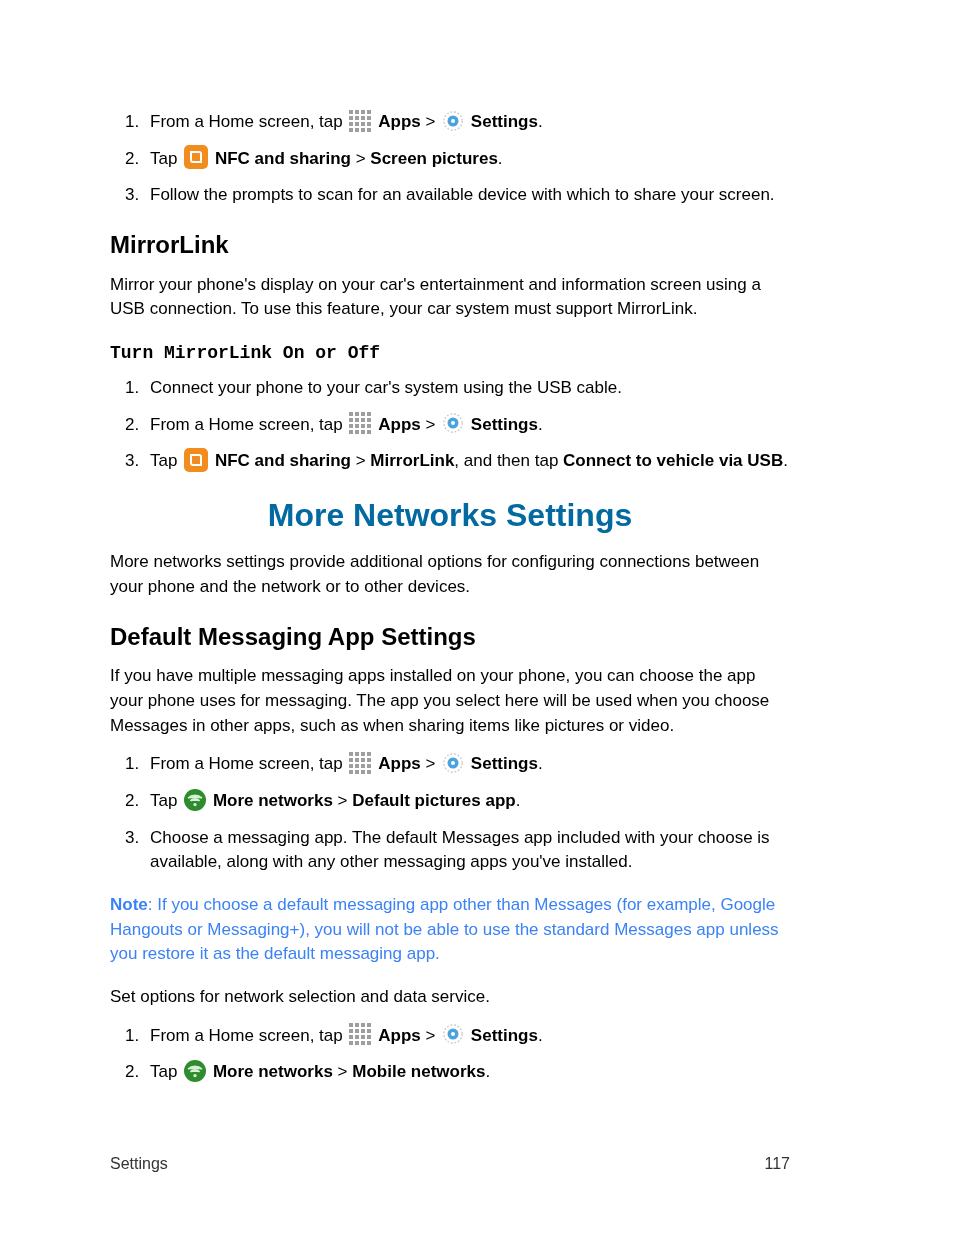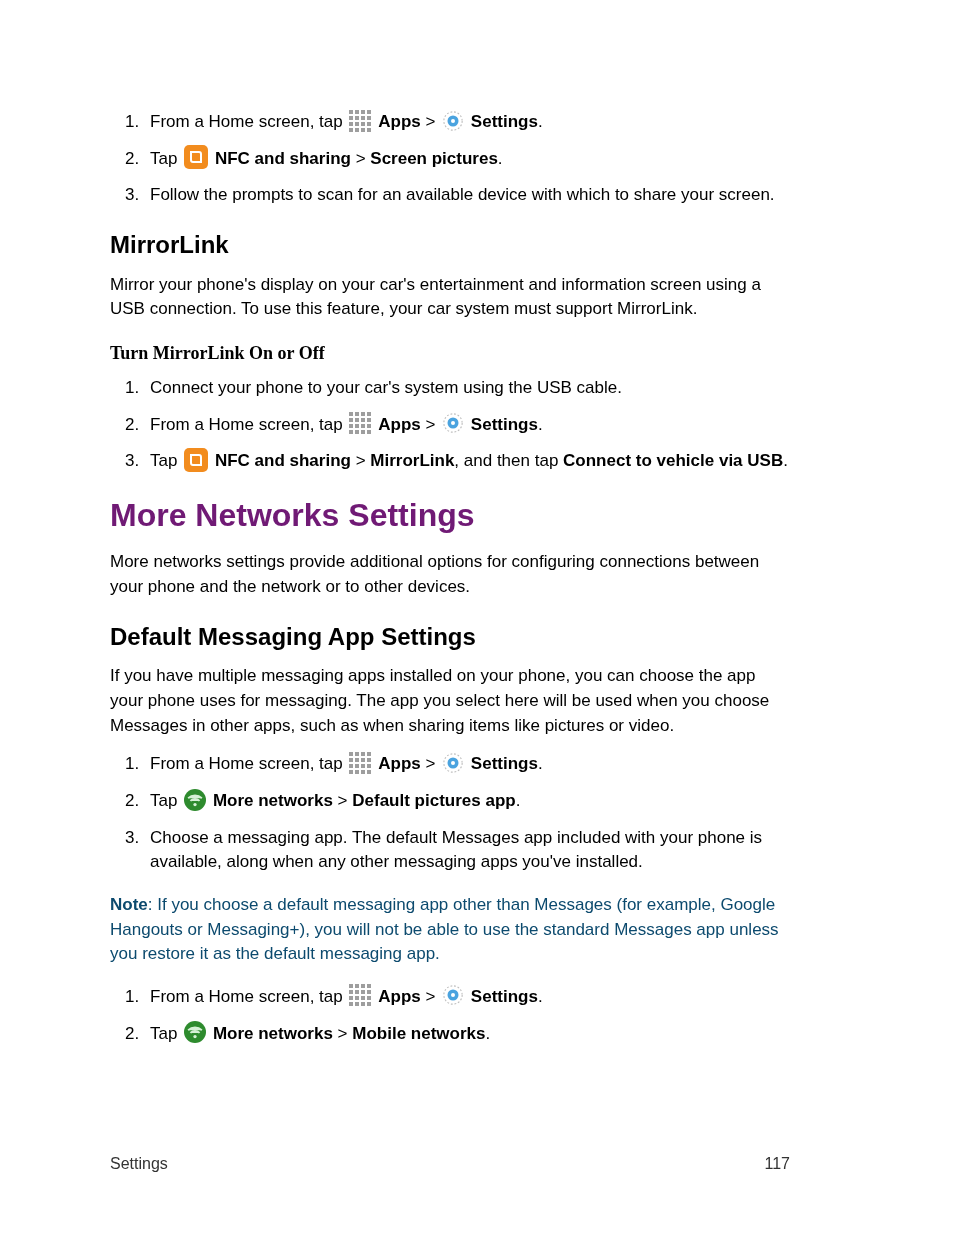--- a/index.html
+++ b/index.html
@@ -24,41 +24,42 @@
   ol.steps > li {
     padding-left: 6px;
     margin-bottom: 12px;
   }
   .bold { font-weight: bold; }
   h1.main-heading {
     font-family: Arial, Helvetica, sans-serif;
     font-weight: 900;
     font-size: 32px;
     margin: 12px 0 12px 0;
-    color: #701a75;
+    color: #0369a1;
+    text-align: center;
   }
   h2.sub-heading {
     font-family: Arial, Helvetica, sans-serif;
     font-weight: 900;
     font-size: 24px;
     margin: 20px 0 10px 0;
     color: #000;
   }
   h3.subsub-heading {
-    font-family: Liberation Serif, serif;
+    font-family: Liberation Mono, monospace;
     font-weight: 900;
     font-size: 18px;
     margin: 18px 0 10px 0;
     color: #000;
   }
   p.para {
     margin: 8px 0 14px 0;
   }
   .note {
-    color: #0c4a6e;
+    color: #3b82f6;
     margin: 12px 0 18px 0;
   }
   .note .note-label { font-weight: bold; }
   .icon {
     display: inline-block;
     vertical-align: middle;
     margin: 0 2px;
   }
   
   .icon.apps {
@@ -272,27 +273,28 @@
           <circle class="fg" cx="12" cy="17" r="1.8"></circle>
           <path class="fg" d="M7 13 a7 7 0 0 1 10 0" fill="none" stroke="#d6f0d6" stroke-width="2"></path>
           <path class="fg" d="M4.5 10 a11 11 0 0 1 15 0" fill="none" stroke="#d6f0d6" stroke-width="2"></path>
         </svg>
       </span>
       <span class="bold">More networks</span>
       <span> &gt; </span>
       <span class="bold">Default pictures app</span><span>.</span>
     </li>
     <li>
-      <span>Choose a messaging app. The default Messages app included with your phone is available, along when any other messaging apps you've installed.</span>
+      <span>Choose a messaging app. The default Messages app included with your choose is available, along with any other messaging apps you've installed.</span>
     </li>
   </ol>
   <p class="note">
     <span class="note-label">Note</span><span>: If you choose a default messaging app other than Messages (for example, Google Hangouts or Messaging+), you will not be able to use the standard Messages app unless you restore it as the default messaging app.</span>
   </p>
 
+  <p class="para">Set options for network selection and data service.</p>
   <ol class="steps">
     <li>
       <span>From a Home screen, tap</span>
       <span class="icon apps">
         <svg viewBox="0 0 22 22" width="22" height="22">
           <g>
             <rect x="0" y="0" width="4" height="4"></rect>
               <rect x="6" y="0" width="4" height="4"></rect>
               <rect x="12" y="0" width="4" height="4"></rect>
               <rect x="18" y="0" width="4" height="4"></rect>

